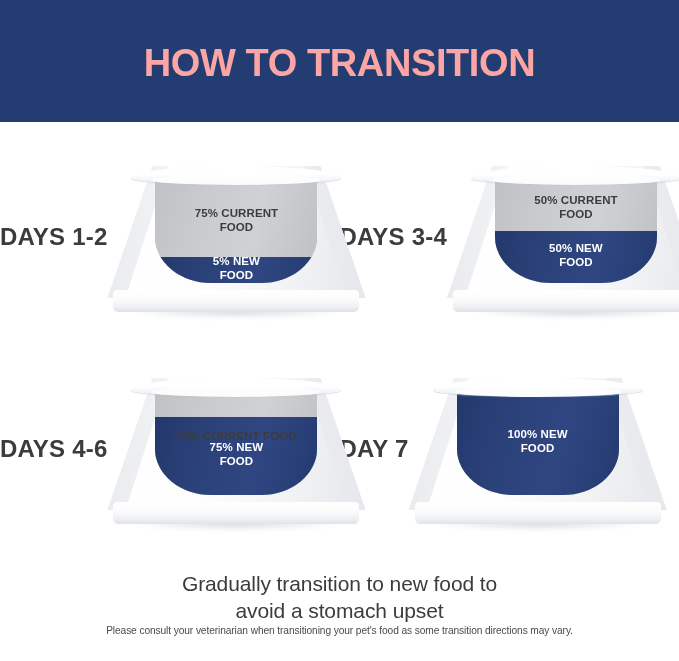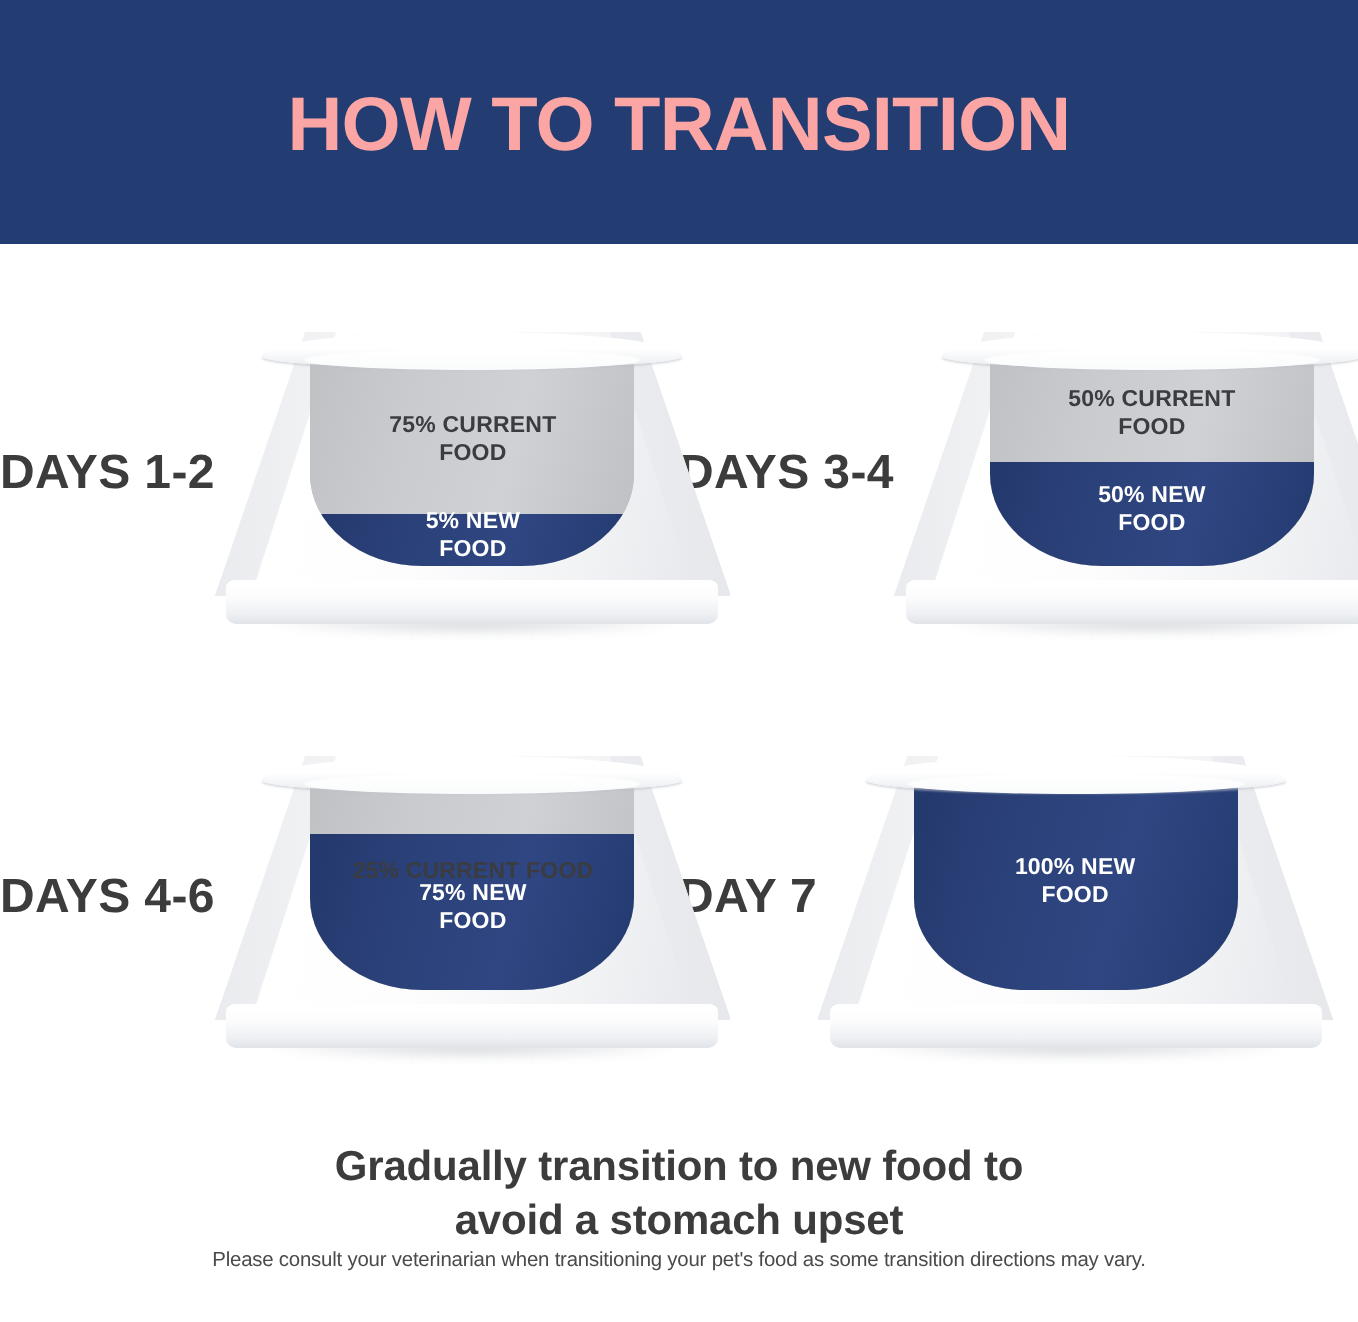--- a/index.html
+++ b/index.html
@@ -222,21 +222,21 @@
   
   .footer {
     width: 679px;
     padding-top: 10px;
     box-sizing: border-box;
     text-align: center;
   }
   .footer-main {
     color: #3C3C3C;
     font-family: "Liberation Sans", sans-serif;
-    font-weight: bold;
+    font-weight: normal;
     font-size: 21px;
     line-height: 27px;
     letter-spacing: -0.1px;
   }
   .footer-note {
     color: #4a4a4a;
     font-family: "Liberation Sans", sans-serif;
     font-weight: normal;
     font-size: 10.2px;
     line-height: 14px;

